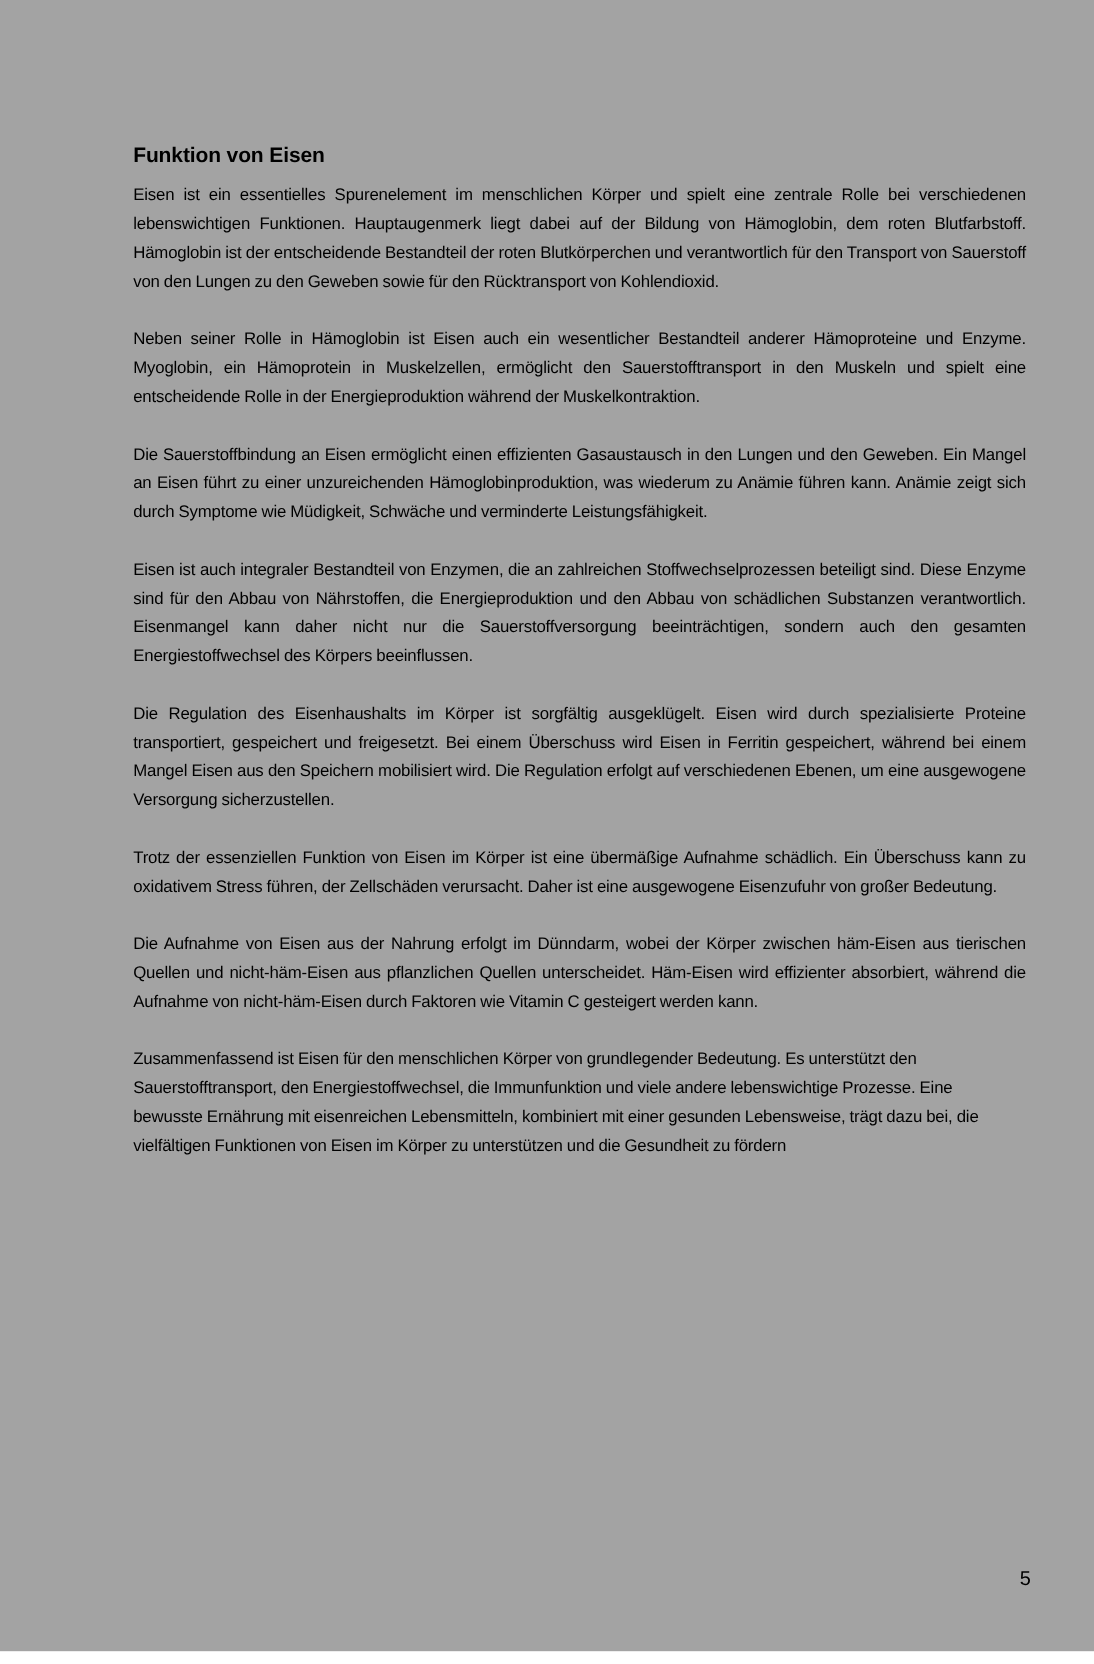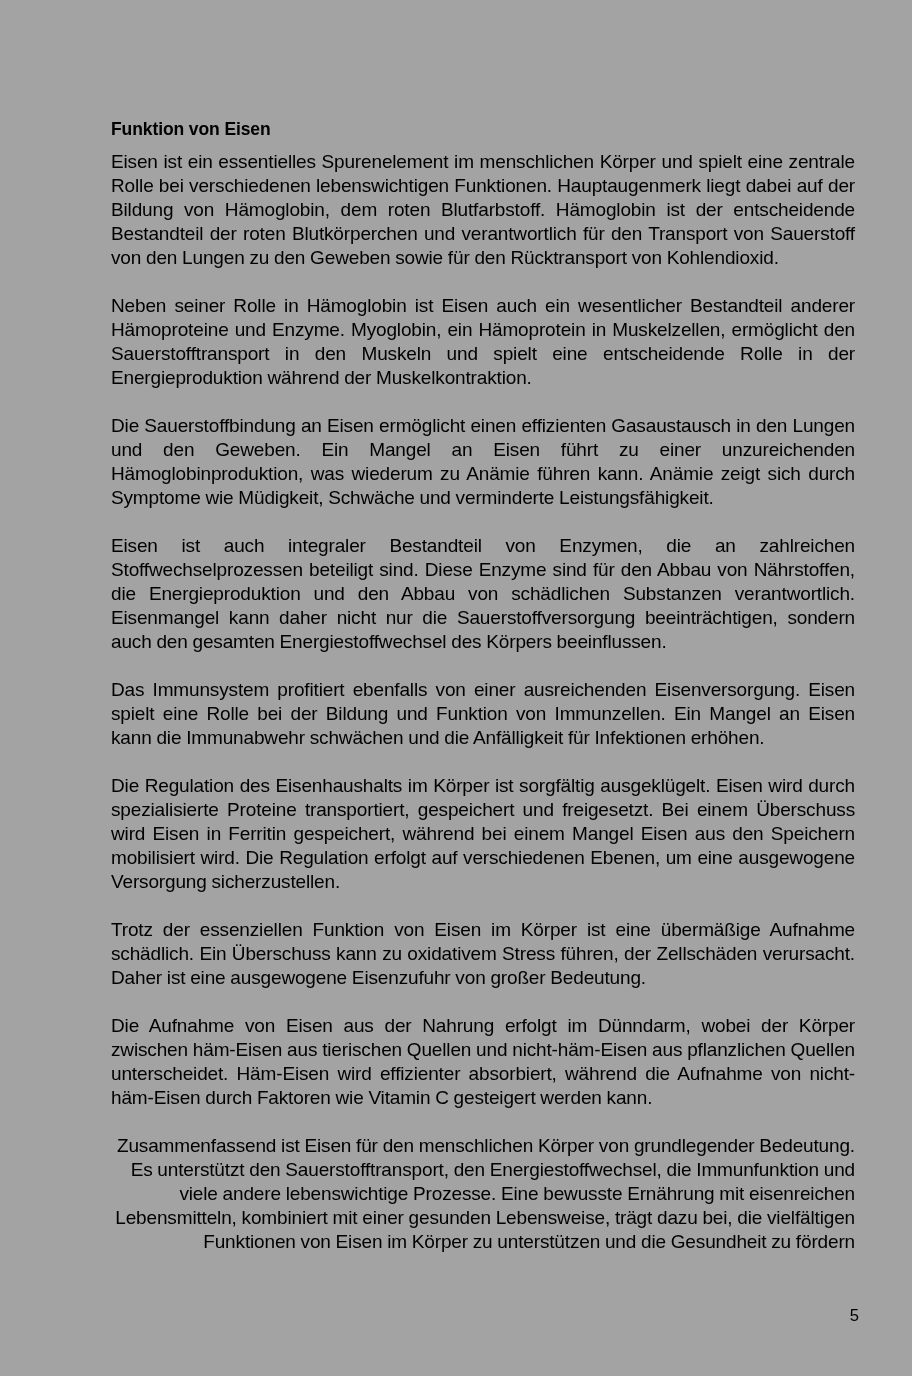--- a/index.html
+++ b/index.html
@@ -32,29 +32,29 @@
     .heading {
       font-family: "Liberation Sans", sans-serif;
       font-weight: bold;
       font-size: 17.5px;
       line-height: 26px;
       margin: 0 0 8px 0;
       letter-spacing: -0.1px;
     }
     .para {
       font-family: "Liberation Sans", sans-serif;
-      font-size: 19px;
+      font-size: 14px;
       line-height: 24px;
       text-align: justify;
       margin: 0 0 24px 0;
       letter-spacing: -0.15px;
       word-spacing: -0.3px;
     }
     .para.last {
-      text-align: right;
+      text-align: left;
       margin-bottom: 0;
     }
     .page-number {
       position: absolute;
       left: 843px;
       top: 1304px;
       width: 16px;
       text-align: right;
       font-family: "Liberation Sans", sans-serif;
       font-size: 16.6px;
@@ -64,20 +64,19 @@
 </head>
 <body>
 
 <div class="page">
   <div class="content">
     <h2 class="heading">Funktion von Eisen</h2>
     <p class="para">Eisen ist ein essentielles Spurenelement im menschlichen Körper und spielt eine zentrale Rolle bei verschiedenen lebenswichtigen Funktionen. Hauptaugenmerk liegt dabei auf der Bildung von Hämoglobin, dem roten Blutfarbstoff. Hämoglobin ist der entscheidende Bestandteil der roten Blutkörperchen und verantwortlich für den Transport von Sauerstoff von den Lungen zu den Geweben sowie für den Rücktransport von Kohlendioxid.</p>
     <p class="para">Neben seiner Rolle in Hämoglobin ist Eisen auch ein wesentlicher Bestandteil anderer Hämoproteine und Enzyme. Myoglobin, ein Hämoprotein in Muskelzellen, ermöglicht den Sauerstofftransport in den Muskeln und spielt eine entscheidende Rolle in der Energieproduktion während der Muskelkontraktion.</p>
     <p class="para">Die Sauerstoffbindung an Eisen ermöglicht einen effizienten Gasaustausch in den Lungen und den Geweben. Ein Mangel an Eisen führt zu einer unzureichenden Hämoglobinproduktion, was wiederum zu Anämie führen kann. Anämie zeigt sich durch Symptome wie Müdigkeit, Schwäche und verminderte Leistungsfähigkeit.</p>
     <p class="para">Eisen ist auch integraler Bestandteil von Enzymen, die an zahlreichen Stoffwechselprozessen beteiligt sind. Diese Enzyme sind für den Abbau von Nährstoffen, die Energieproduktion und den Abbau von schädlichen Substanzen verantwortlich. Eisenmangel kann daher nicht nur die Sauerstoffversorgung beeinträchtigen, sondern auch den gesamten Energiestoffwechsel des Körpers beeinflussen.</p>
-    <p class="para">Das Immunsystem profitiert ebenfalls von einer ausreichenden Eisenversorgung. Eisen spielt eine Rolle bei der Bildung und Funktion von Immunzellen. Ein Mangel an Eisen kann die Immunabwehr schwächen und die Anfälligkeit für Infektionen erhöhen.</p>
     <p class="para">Die Regulation des Eisenhaushalts im Körper ist sorgfältig ausgeklügelt. Eisen wird durch spezialisierte Proteine transportiert, gespeichert und freigesetzt. Bei einem Überschuss wird Eisen in Ferritin gespeichert, während bei einem Mangel Eisen aus den Speichern mobilisiert wird. Die Regulation erfolgt auf verschiedenen Ebenen, um eine ausgewogene Versorgung sicherzustellen.</p>
     <p class="para">Trotz der essenziellen Funktion von Eisen im Körper ist eine übermäßige Aufnahme schädlich. Ein Überschuss kann zu oxidativem Stress führen, der Zellschäden verursacht. Daher ist eine ausgewogene Eisenzufuhr von großer Bedeutung.</p>
     <p class="para">Die Aufnahme von Eisen aus der Nahrung erfolgt im Dünndarm, wobei der Körper zwischen häm-Eisen aus tierischen Quellen und nicht-häm-Eisen aus pflanzlichen Quellen unterscheidet. Häm-Eisen wird effizienter absorbiert, während die Aufnahme von nicht-häm-Eisen durch Faktoren wie Vitamin C gesteigert werden kann.</p>
     <p class="para last">Zusammenfassend ist Eisen für den menschlichen Körper von grundlegender Bedeutung. Es unterstützt den Sauerstofftransport, den Energiestoffwechsel, die Immunfunktion und viele andere lebenswichtige Prozesse. Eine bewusste Ernährung mit eisenreichen Lebensmitteln, kombiniert mit einer gesunden Lebensweise, trägt dazu bei, die vielfältigen Funktionen von Eisen im Körper zu unterstützen und die Gesundheit zu fördern</p>
   </div>
   <div class="page-number">5</div>
 </div>
 
 </body></html>

